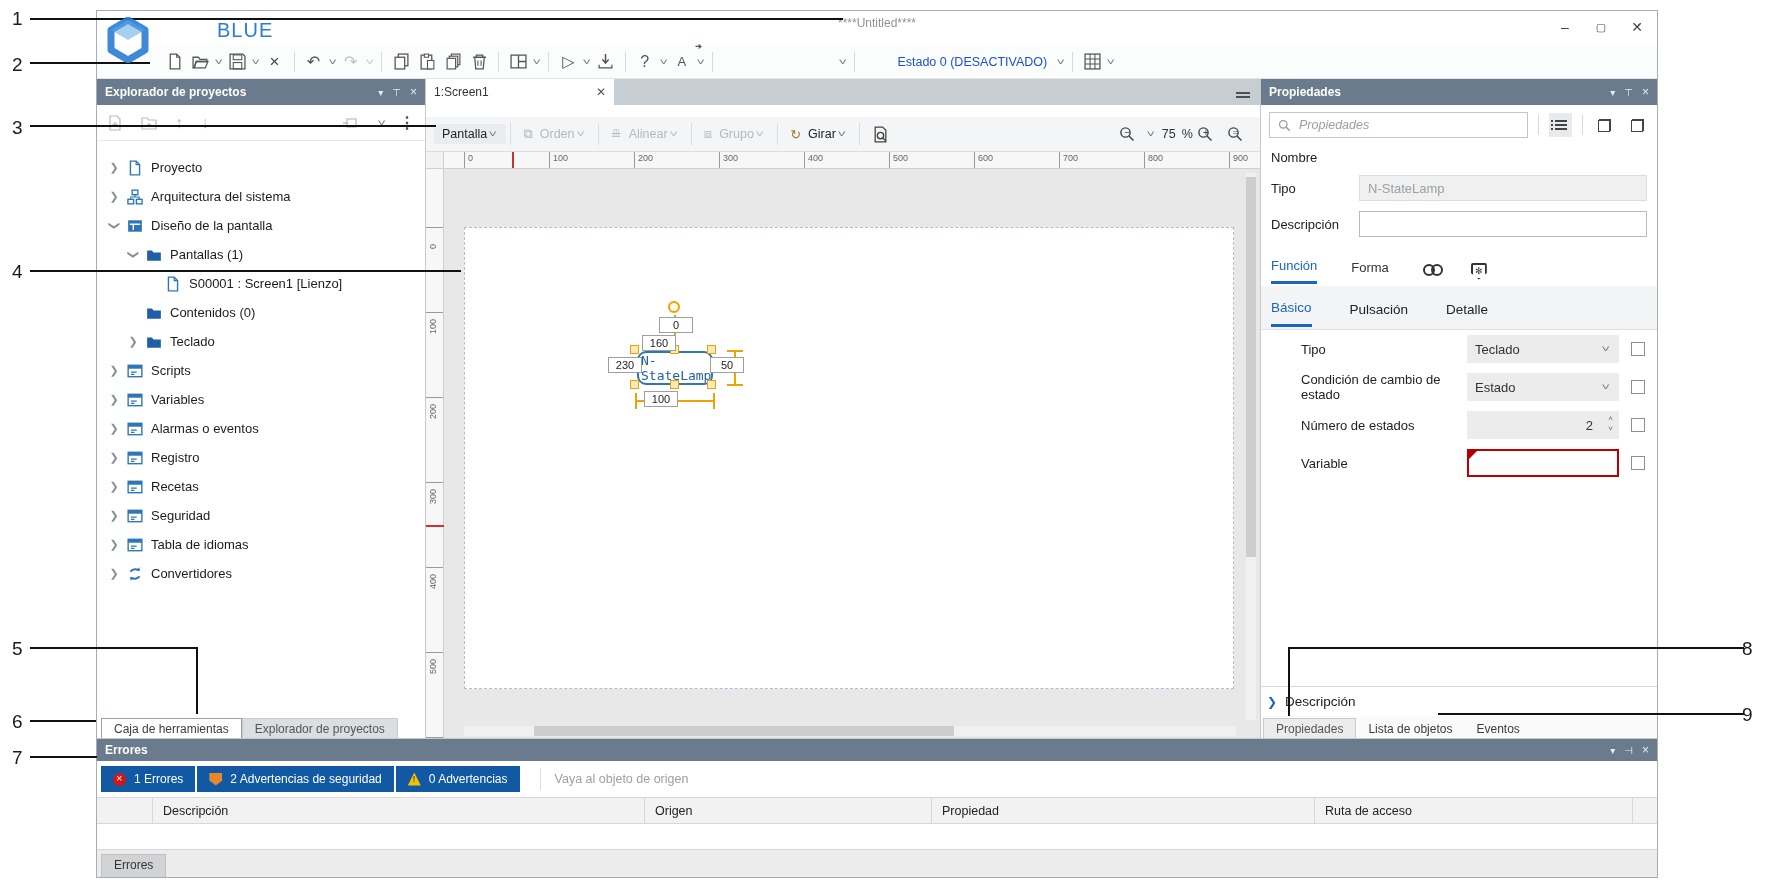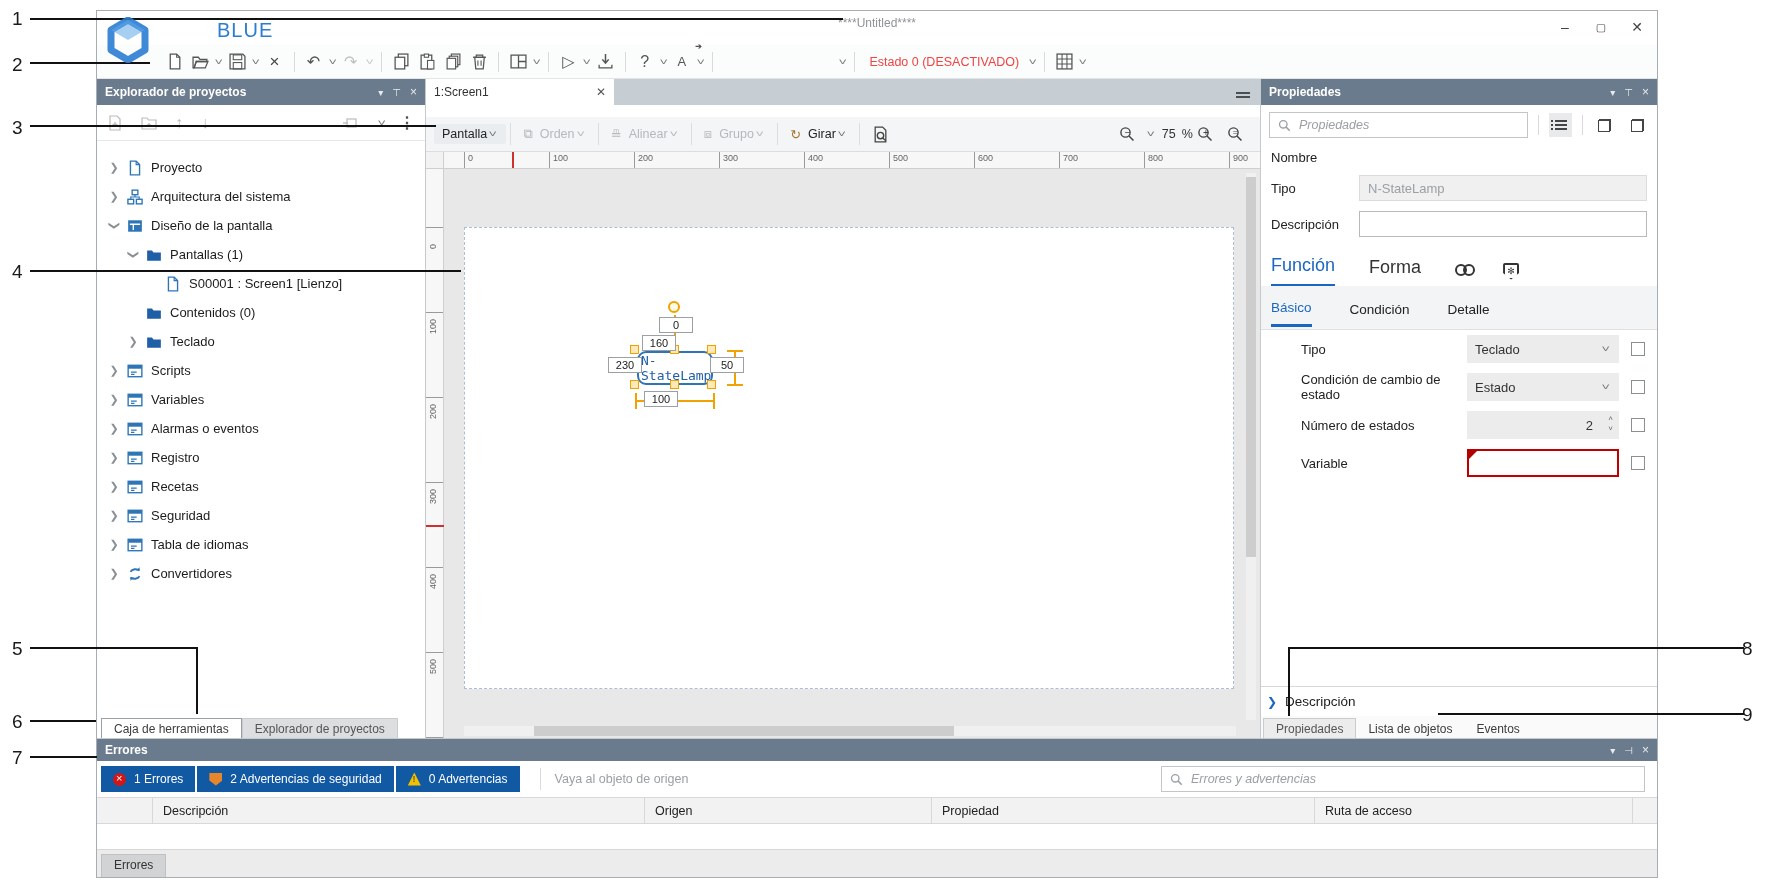--- a/index.html
+++ b/index.html
@@ -25,21 +25,21 @@
   
   #maintoolbar { position:absolute; left:0; top:34px; width:100%; height:34px; background:#fbfcfc;
                  border-bottom:1px solid #e3e4e5; display:flex; align-items:center; padding-left:64px; }
   .tbi { display:flex; align-items:center; justify-content:center; height:26px; min-width:24px;
          margin:0 1px; color:#555; font-size:15px; }
   .tbi svg { width:17px; height:17px; }
   .tbi.dis { opacity:.35; }
   .chev { font-size:9px; color:#777; margin:0 3px; transform:scaleX(1.6); }
   .tbsep { width:1px; height:20px; background:#d9dadb; margin:0 6px; }
   .glyph { font-size:16px; color:#555; }
-  #statecombo { display:flex; align-items:center; font-size:12.5px; color:#ef4444; padding:0 8px; }
+  #statecombo { display:flex; align-items:center; font-size:12.5px; color:#1d4ed8; padding:0 8px;margin-left:28px; }
   #blankcombo { width:110px; height:22px; margin:0 4px; }
   .transl { position:relative; font-size:13px; color:#555; }
   .transl b { position:absolute; top:-7px; right:-8px; font-size:8px; color:#555; }
 
   
   #mainrow { position:absolute; left:0; top:68px; width:100%; height:661px; display:flex; }
 
   
   #explorer { width:329px; border-right:1px solid #c6cacd; display:flex; flex-direction:column; position:relative; }
   .panel-head { height:26px; background:#6b7b8e; color:#fff; font-size:12px; font-weight:bold;
@@ -129,21 +129,21 @@
   .iccopy { position:relative; width:13px; height:13px; }
   .iccopy::before { content:""; position:absolute; right:0; top:0; width:10px; height:10px; border:1.5px solid #444; background:#fff; }
   .iccopy::after { content:""; position:absolute; left:0; bottom:0; width:10px; height:10px; border:1.5px solid #444; background:#fff; }
   .vsep { width:1px; height:20px; background:#d9dadb; margin-left:10px; }
   .frow { display:flex; align-items:center; padding:5px 10px; }
   .frow label { width:88px; font-size:13px; color:#222; flex:none; }
   .frow .inp { flex:1; height:26px; border:1px solid #b7babd; background:#fff; font-size:13px;
                display:flex; align-items:center; padding:0 8px; color:#222; }
   .frow .inp.dis { background:#f0f0f0; border-color:#dcdcdc; color:#9aa0a5; }
   #ftabs { display:flex; align-items:center; padding:14px 10px 0; height:44px; }
-  .ftab { font-size:18px; margin-right:34px; padding-bottom:8px; color:#333; }
+  .ftab { font-size:13px; margin-right:34px; padding-bottom:8px; color:#333; }
   .ftab.active { color:#1a66c0; border-bottom:3px solid #1a66c0; }
   .linkic { position:relative; width:22px; height:14px; margin-right:26px; }
   .linkic i { position:absolute; width:12px; height:12px; border:2px solid #333; border-radius:50%; top:0; }
   .linkic i:first-child { left:0; } .linkic i:last-child { left:8px; }
   .shieldic { width:16px; height:17px; border:2px solid #333; border-radius:2px 2px 6px 6px;
               clip-path:polygon(0 0,100% 0,100% 62%,50% 100%,0 62%); display:flex; align-items:center;
               justify-content:center; font-size:9px; color:#333; }
   #subtabs { display:flex; align-items:center; background:#f3f4f5; border-bottom:1px solid #e0e0e0;
              padding:12px 10px 0; height:44px; }
   .stab { font-size:13.5px; margin-right:38px; padding-bottom:9px; color:#222; }
@@ -714,21 +714,21 @@
         <span class="ftab active">Función</span>
         <span class="ftab">Forma</span>
         <span class="linkic">
             <i></i>
             <i></i>
           </span>
         <span class="shieldic">✻</span>
       </div>
       <div id="subtabs">
         <span class="stab active">Básico</span>
-        <span class="stab">Condición</span>
+        <span class="stab">Pulsación</span>
         <span class="stab">Detalle</span>
       </div>
 
       <div class="prow">
         <span class="plabel">Tipo</span>
         <div class="pctl">
           <span>Teclado</span>
             <span class="chev">˅</span>
         </div>
         <span class="pchk"></span>
@@ -788,26 +788,20 @@
         </div>
         <div class="errbtn">
           <span class="fic security-warning"></span>
           <span>2 Advertencias de seguridad</span>
         </div>
         <div class="errbtn">
           <span class="fic warning"></span>
           <span>0 Advertencias</span>
         </div>
       <span id="gotolbl">Vaya al objeto de origen</span>
-      <div class="searchbox" id="errsearch">
-        <svg class="mag">
-            <use href="#s-mag"></use>
-          </svg>
-        <span>Errores y advertencias</span>
-      </div>
     </div>
     <div id="errtablehead">
         <div class="ecol" style="width: 56px;"></div>
         <div class="ecol" style="width: 492px;">Descripción</div>
         <div class="ecol" style="width: 287px;">Origen</div>
         <div class="ecol" style="width: 383px;">Propiedad</div>
         <div class="ecol" style="width: 318px;">Ruta de acceso</div>
       </div>
     <div id="errbody"></div>
     <div id="errstrip">

